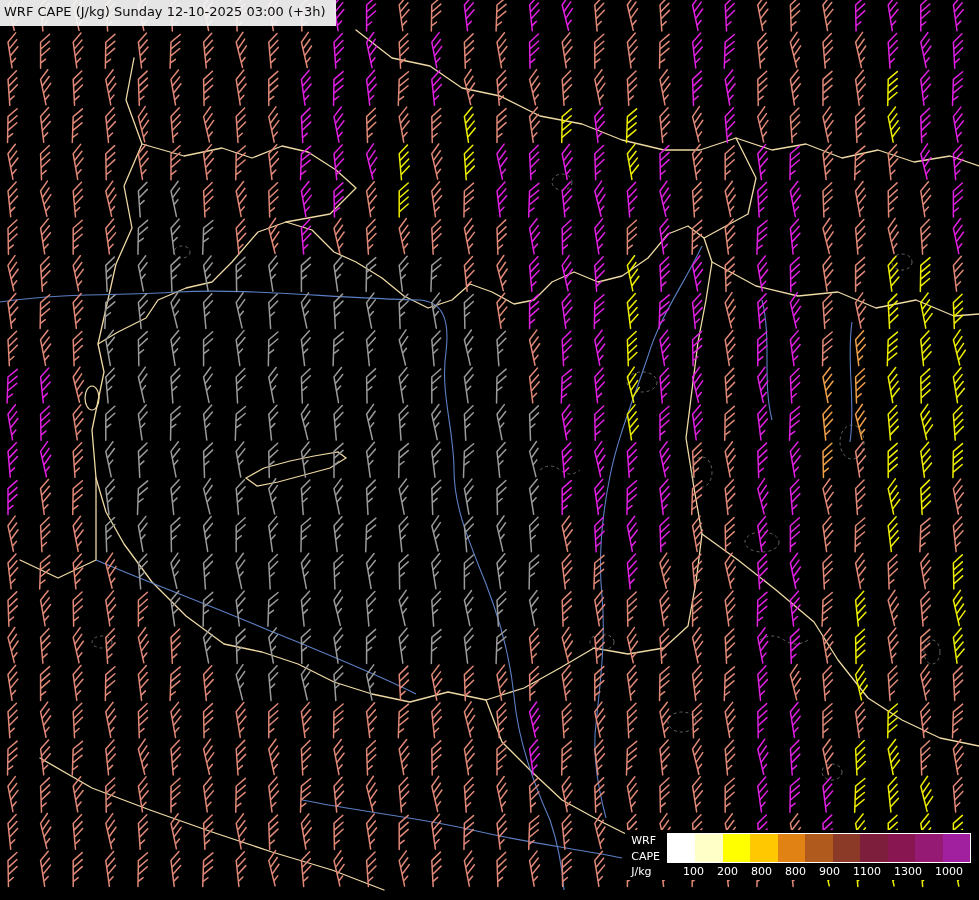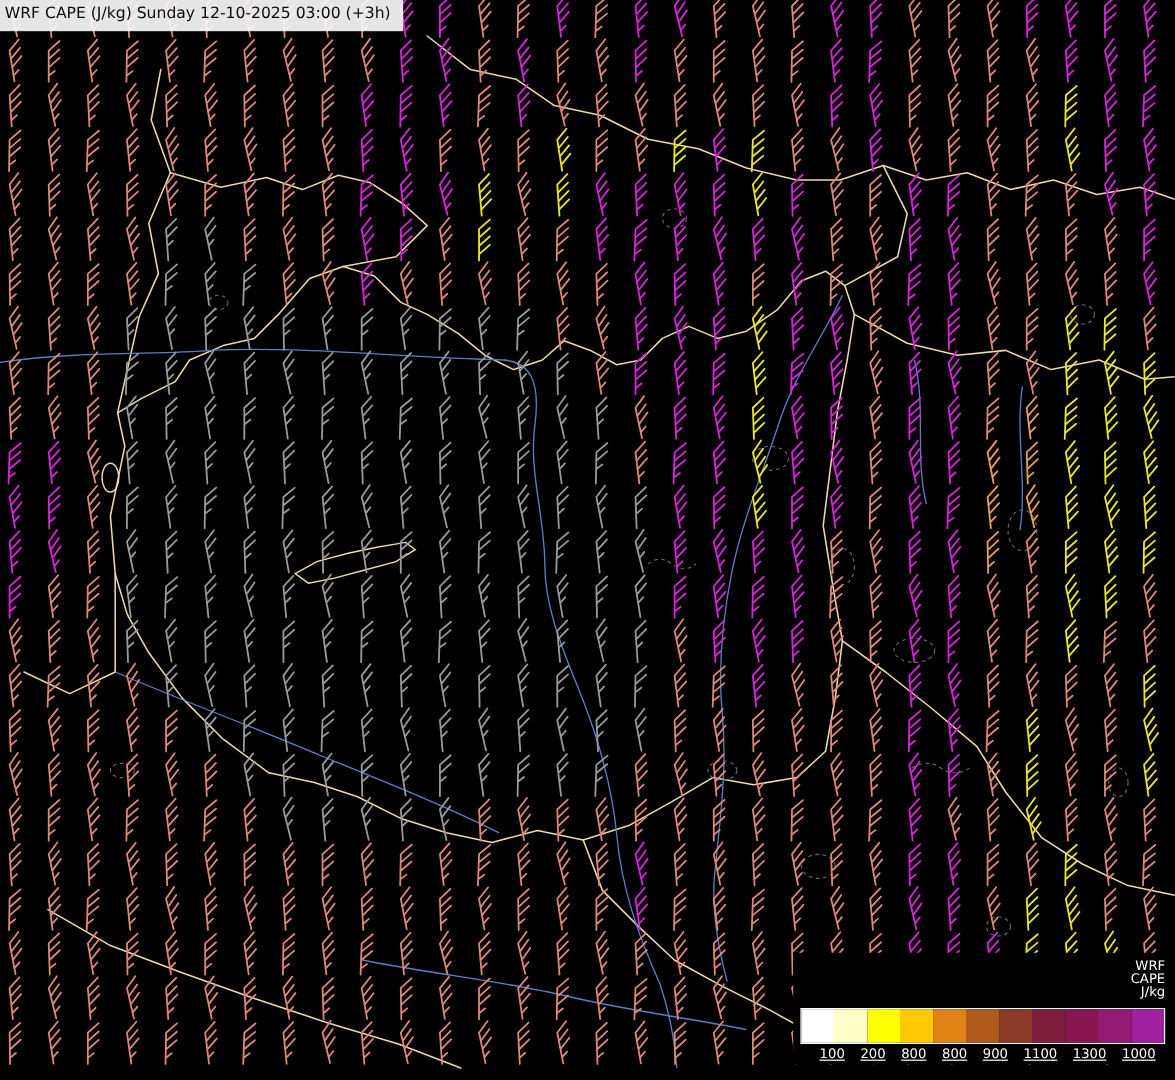--- a/index.html
+++ b/index.html
@@ -1,44 +1,42 @@
 <!DOCTYPE html>
 <html><head>
 <meta charset="utf-8">
 <style>
   html,body{margin:0;padding:0;background:#000;}
   .stage{
     position:relative;width:979px;height:900px;background:#000;overflow:hidden;
     font-family:"DejaVu Sans","Liberation Sans",sans-serif;
-    text-align:right;
   }
   .layer{position:absolute;left:0;top:0;width:979px;height:900px;}
   #geo-layer{z-index:1;}
   #barb-layer{z-index:2;}
   .title-box{
     position:absolute;top:0;left:0;z-index:5;
     background:rgba(246,246,246,0.93);color:#0b0b0b;
     font-size:13px;line-height:1.55;padding:2px 10px 4px 4px;
     white-space:nowrap;
   }
   .legend{
-    position:absolute;right:4px;bottom:13px;z-index:5;
-    display:flex;gap:7px;background:#000;padding:3px 4px 2px 6px;flex-direction:column;
+    position:absolute;right:4px;bottom:20px;z-index:5;
+    display:flex;gap:7px;background:#000;padding:3px 4px 2px 6px;
   }
   .legend-left{
     display:flex;flex-direction:column;justify-content:space-between;
     color:#fff;font-size:11px;line-height:1;padding:2px 0 1px 0;
   }
   .legend-right{display:flex;flex-direction:column;}
   .legend-bar{display:flex;width:304px;height:30px;border:1px solid #fff;box-sizing:border-box;}
   .legend-bar .swatch{flex:1;}
   .legend-ticks{
     display:flex;justify-content:space-between;color:#fff;font-size:11px;
     padding:2px 8px 0 16px;
-    text-decoration:underline;
   }
 </style>
 </head>
 <body>
 
 <div class="stage" style="background: rgb(0, 0, 0);">
 
   <svg id="geo-layer" class="layer" viewBox="0 0 979 900">
     <g stroke="#eed9a4" fill="none" stroke-width="1.3" stroke-linejoin="round" stroke-linecap="round">
       <path d="M96,478 L92,430 L104,372 L98,344 L118,332 L146,318 L158,300 L186,288 L212,282 L232,262 L258,232 L286,222 L312,230 L334,252 L356,262 L382,278 L404,296 L428,308 L452,300 L470,284 L492,292 L514,304 L534,300 L552,282 L574,272 L598,282 L622,276 L648,258 L668,234 L688,226 L704,238 L712,262 L706,300 L698,342 L692,390 L686,438 L694,488 L702,534 L696,582 L688,626 L664,648 L628,654 L594,648 L560,668 L524,688 L486,700 L448,692 L410,702 L372,694 L334,682 L298,664 L262,652 L224,644 L186,616 L152,582 L124,544 L106,512 Z"></path>

